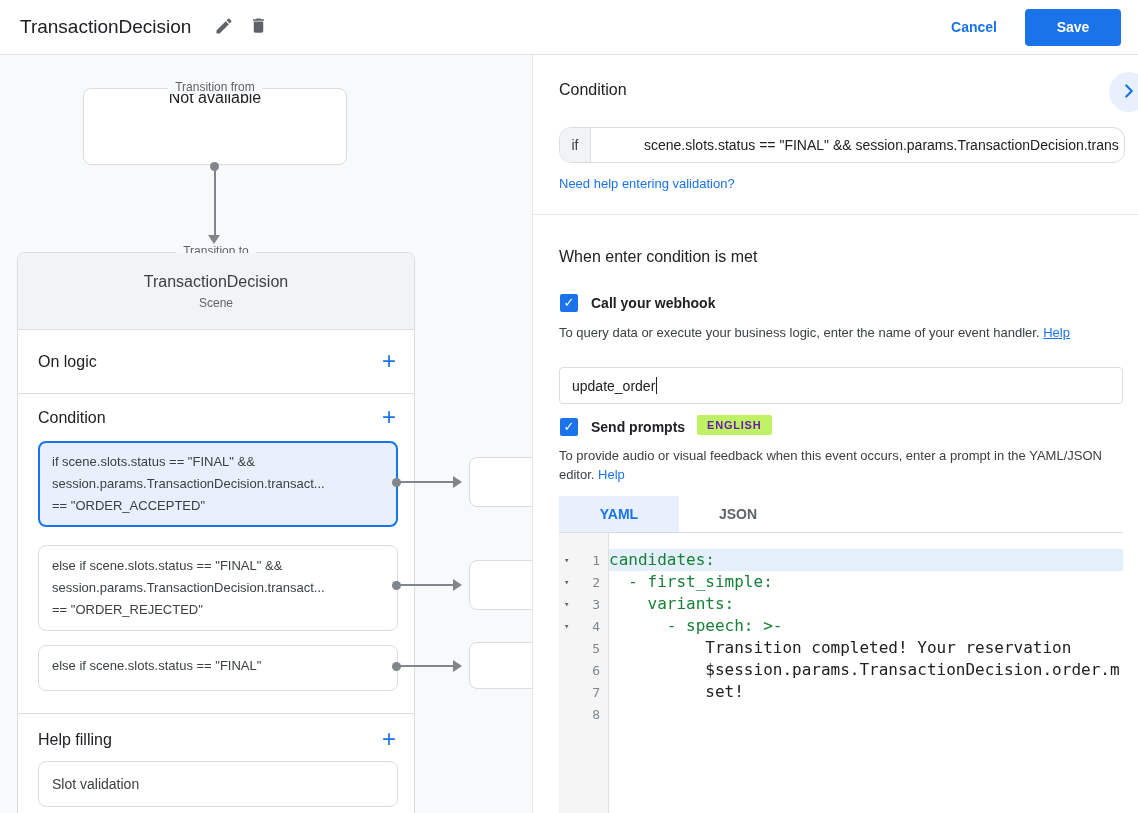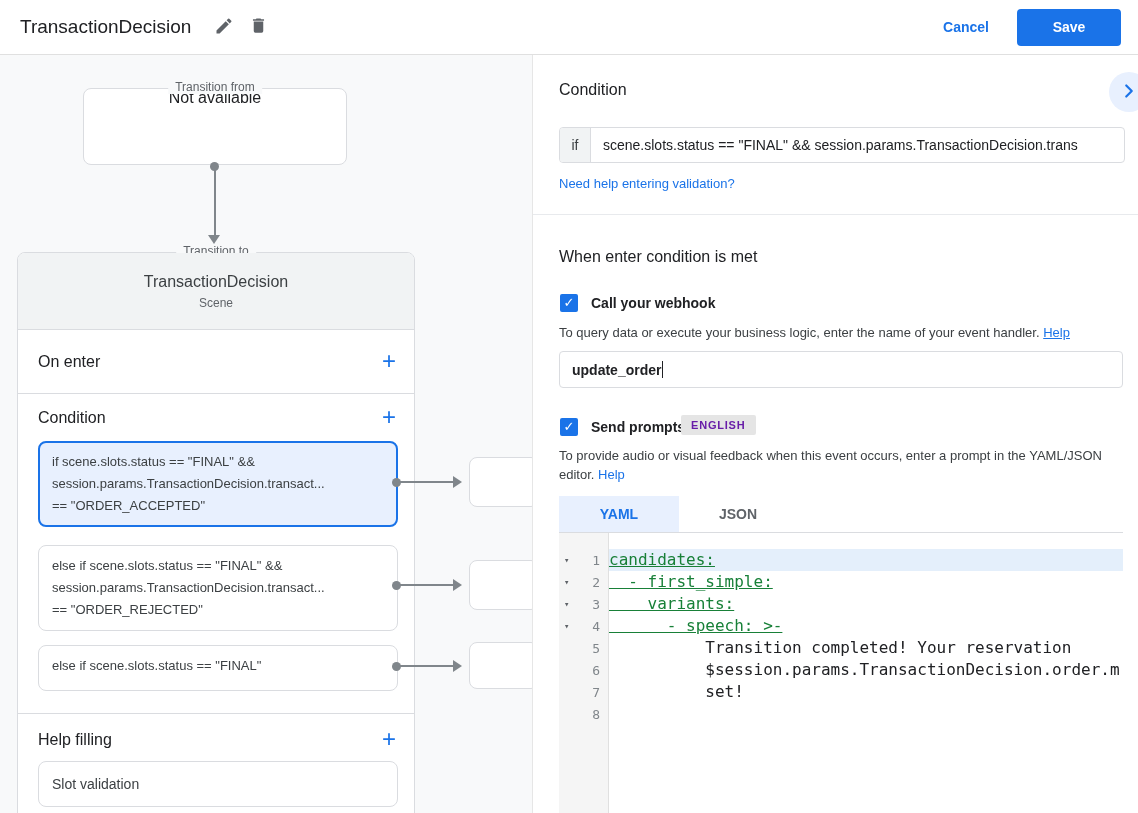--- a/index.html
+++ b/index.html
@@ -9,21 +9,21 @@
 
   
   .topbar { position:absolute; left:0; top:0; right:0; height:55px; background:#fff;
             border-bottom:1px solid #e0e0e0; display:flex; align-items:center; padding:0 17px 0 20px; z-index:10; }
   .title { font-size:19px; color:#202124; margin-right:16px; }
   .icon-btn { width:34px; height:34px; border:none; background:transparent; display:flex;
               align-items:center; justify-content:center; cursor:pointer; border-radius:50%; }
   .spacer { flex:1; }
   .cancel-btn { background:none; border:none; color:#1a73e8; font-size:14px; font-weight:600;
                 font-family:inherit; margin-right:28px; cursor:pointer; }
-  .save-btn { width:104px; height:37px; background:#1a73e8; color:#fff; border:none; border-radius:4px;
+  .save-btn { width:96px; height:37px; background:#1a73e8; color:#fff; border:none; border-radius:4px;
               font-size:14px; font-weight:600; font-family:inherit; cursor:pointer; }
 
   
   .canvas-bg { position:absolute; left:0; top:55px; width:532px; bottom:0; background:#f8f9fa; z-index:0; }
   .node { position:absolute; background:#fff; border:1px solid #dadce0; border-radius:8px; z-index:1; }
   .legend { position:absolute; top:-9px; left:50%; transform:translateX(-50%); background:#f8f9fa;
             padding:0 7px; font-size:12px; color:#5f6368; white-space:nowrap; }
   .from-box { left:83px; top:88px; width:264px; height:77px; display:flex; align-items:flex-start; justify-content:center; }
   .from-text { font-size:16px; color:#202124; }
 
@@ -54,55 +54,55 @@
                border-radius:8px; display:flex; align-items:center; padding:0 13px; font-size:14px; color:#3c4043; cursor:pointer; }
   .mini-box { position:absolute; width:70px; background:#fff; border:1px solid #dadce0; border-radius:8px; z-index:1; }
 
   
   .panel { position:absolute; left:532px; top:55px; width:606px; bottom:0; background:#fff;
            border-left:1px solid #e6e6e6; z-index:5; }
   .panel-heading { position:absolute; left:26px; font-size:16px; color:#202124; }
   .chev-btn { position:absolute; left:576px; top:17px; width:40px; height:40px; border-radius:50%;
               background:#e8f0fe; border:none; cursor:pointer; display:flex; align-items:center; justify-content:center; }
   .if-row { position:absolute; left:26px; top:72px; width:566px; height:36px; border:1px solid #dadce0;
-            border-radius:4px; display:flex; background:#fff; overflow:hidden; }
+            border-radius:12px; display:flex; background:#fff; overflow:hidden;gap:41px; }
   .if-prefix { width:31px; background:#f1f3f4; border-right:1px solid #dadce0; display:flex;
                align-items:center; justify-content:center; font-size:14px; color:#3c4043; }
   .if-value { flex:1; display:flex; align-items:center; padding:0 12px; font-size:14px; color:#202124;
               white-space:nowrap; overflow:hidden; }
   .link { color:#1a73e8; text-decoration:none; font-size:13px; cursor:pointer; }
   .link.u { text-decoration:underline; }
   .panel-divider { position:absolute; left:0; top:159px; width:100%; height:1px; background:#e8eaed; }
 
   .checkbox { position:absolute; width:18px; height:18px; background:#1a73e8; border-radius:2px;
               color:#fff; font-size:13px; line-height:18px; text-align:center; cursor:pointer; }
   .cb-label { position:absolute; font-size:14px; font-weight:600; color:#202124; }
   .desc { position:absolute; left:26px; font-size:13px; color:#3c4043; line-height:19px; }
   .text-input { position:absolute; left:26px; width:564px; height:37px; border:1px solid #dadce0;
                 border-radius:4px; background:#fff; display:flex; align-items:center; padding:0 12px;
                 font-size:14px; color:#202124; cursor:text; }
   .caret { display:inline-block; width:1px; height:17px; background:#202124; margin-left:1px; }
-  .lang-badge { position:absolute; left:148px; top:1px; background:#e5e5e5; color:#681da8; font-size:11px;
+  .lang-badge { position:absolute; left:164px; top:1px; background:#bef264; color:#681da8; font-size:11px;
                 font-weight:600; letter-spacing:0.8px; padding:4px 10px; border-radius:2px; }
   .tab { position:absolute; top:441px; height:36px; display:flex; align-items:center; justify-content:center;
          font-size:14px; font-weight:600; cursor:pointer; }
   .tab.active { left:26px; width:120px; background:#e8f0fe; color:#1a73e8; }
   .tab.inactive { left:146px; width:118px; color:#5f6368; }
 
   
   .editor { position:absolute; left:26px; top:477px; width:564px; height:281px; border-top:1px solid #dadce0;
             padding-top:16px; overflow:hidden; font-family:"DejaVu Sans Mono","Liberation Mono",monospace; }
   .gutter-bg { position:absolute; left:0; top:0; bottom:0; width:50px; background:#f5f5f5;
                border-right:1px solid #e0e0e0; }
   .ed-row { position:relative; display:flex; height:22px; }
   .ed-gutter { width:50px; flex:none; display:flex; align-items:center; position:relative; z-index:1; }
   .fold { position:absolute; left:5px; font-size:9px; color:#5f6368; cursor:pointer; }
   .ln { position:absolute; right:9px; font-size:13px; color:#80868b; }
   .code { flex:1; font-size:16px; line-height:22px; white-space:pre; overflow:hidden; color:#202124; }
-  .code.green { color:#188038;text-decoration:underline; }
+  .code.green { color:#188038; }
   .code.hl { background:#e4effb; }
 </style>
 </head>
 <body>
 
 <div class="page">
 
   <div class="topbar">
     <span class="title">TransactionDecision</span>
     <button class="icon-btn">
@@ -135,21 +135,21 @@
   <div class="vline" style="left:214px;top:166px;height:70px;"></div>
   <div class="arr-down" style="left:208px;top:235px;"></div>
 
   <div class="node to-box">
     <span class="legend">Transition to</span>
     <div class="to-header">
       <span class="to-title">TransactionDecision</span>
       <span class="to-sub">Scene</span>
     </div>
 
-    <span class="sec-label" style="top:100px;">On enter</span>
+    <span class="sec-label" style="top:100px;">On logic</span>
     <button class="plus-btn" style="top:96px;">+</button>
     <div class="sec-divider" style="top:140px;"></div>
 
     <span class="sec-label" style="top:156px;">Condition</span>
     <button class="plus-btn" style="top:152px;">+</button>
 
     <div class="cond-card selected" style="top:188px;height:86px;">if scene.slots.status == "FINAL" &amp;&amp;
 session.params.TransactionDecision.transact...
 == "ORDER_ACCEPTED"</div>
     <div class="cond-card" style="top:292px;height:86px;">else if scene.slots.status == "FINAL" &amp;&amp;
@@ -198,21 +198,21 @@
     <div class="panel-divider"></div>
 
     <span class="panel-heading" style="top:193px;">When enter condition is met</span>
 
     <span class="checkbox" style="left:27px;top:239px;">✓</span>
     <span class="cb-label" style="left:58px;top:240px;">Call your webhook</span>
     <div class="desc" style="top:268px;">
       <span>To query data or execute your business logic, enter the name of your event handler.</span>
       <a class="link u">Help</a>
     </div>
-    <div class="text-input" style="top:296px;font-weight:bold;">
+    <div class="text-input" style="top:312px;">
       <span>update_order</span>
       <span class="caret"></span>
     </div>
 
     <span class="checkbox" style="left:27px;top:363px;">✓</span>
     <span class="cb-label" style="left:58px;top:364px;">Send prompts</span>
     <span class="lang-badge" style="top:360px;">ENGLISH</span>
     <div class="desc" style="top:391px;width:560px;">
       <span>To provide audio or visual feedback when this event occurs, enter a prompt in the YAML/JSON editor.</span>
       <a class="link">Help</a>

